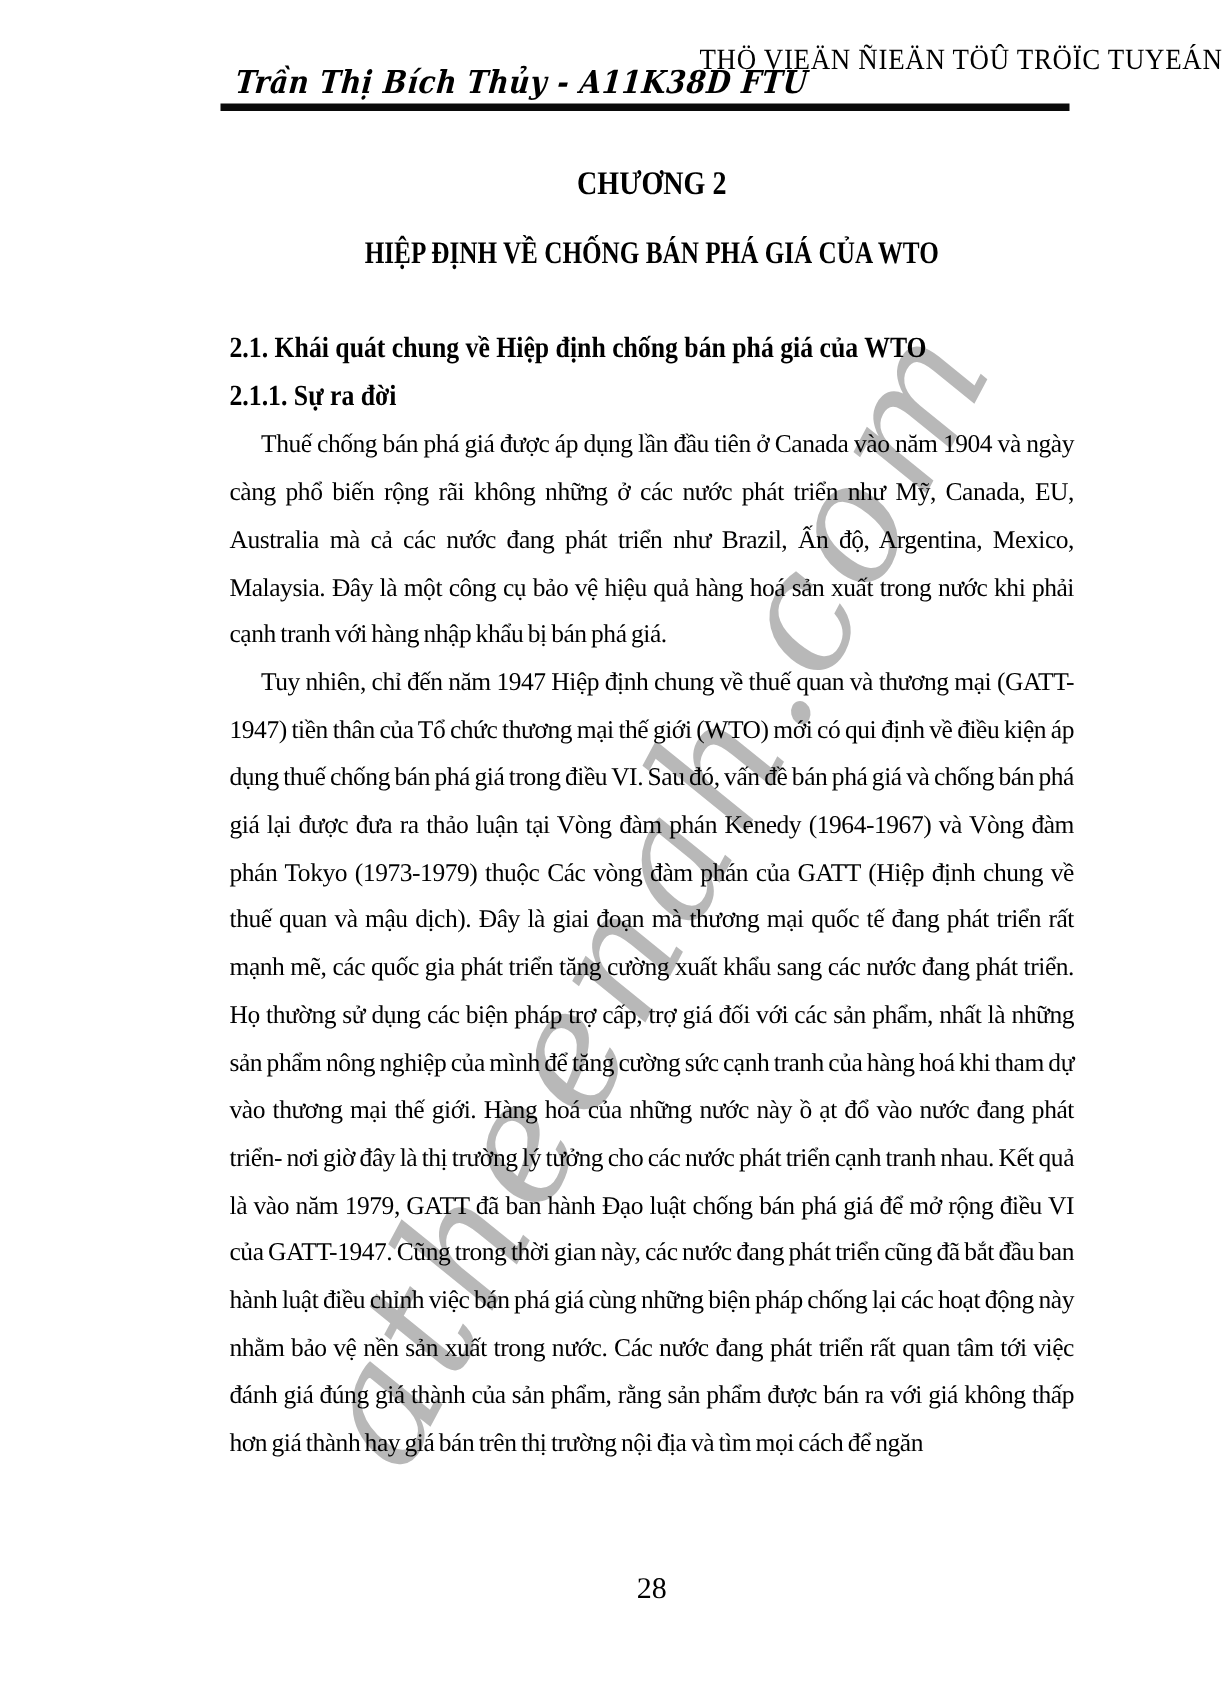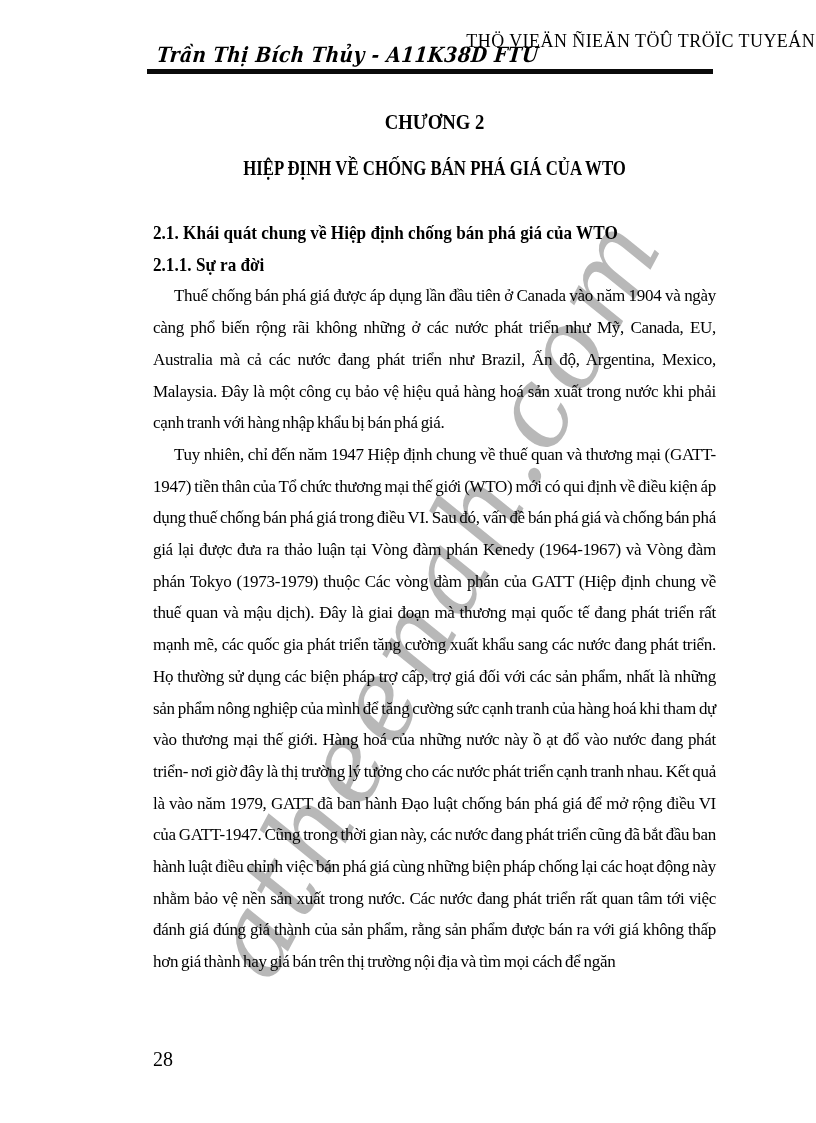--- a/index.html
+++ b/index.html
@@ -116,21 +116,21 @@
     text-align: justify;
     text-indent: 21px;
     letter-spacing: -0.3px;
     word-spacing: -1px;
   }
   .page-number {
     position: absolute;
     left: 153px;
     top: 1048px;
     width: 563px;
-    text-align: left;
+    text-align: center;
     font-size: 20px;
     z-index: 2;
   }
 </style>
 </head>
 <body>
 
 <div class="page">
 
   <div class="watermark">atheenah.com</div>

